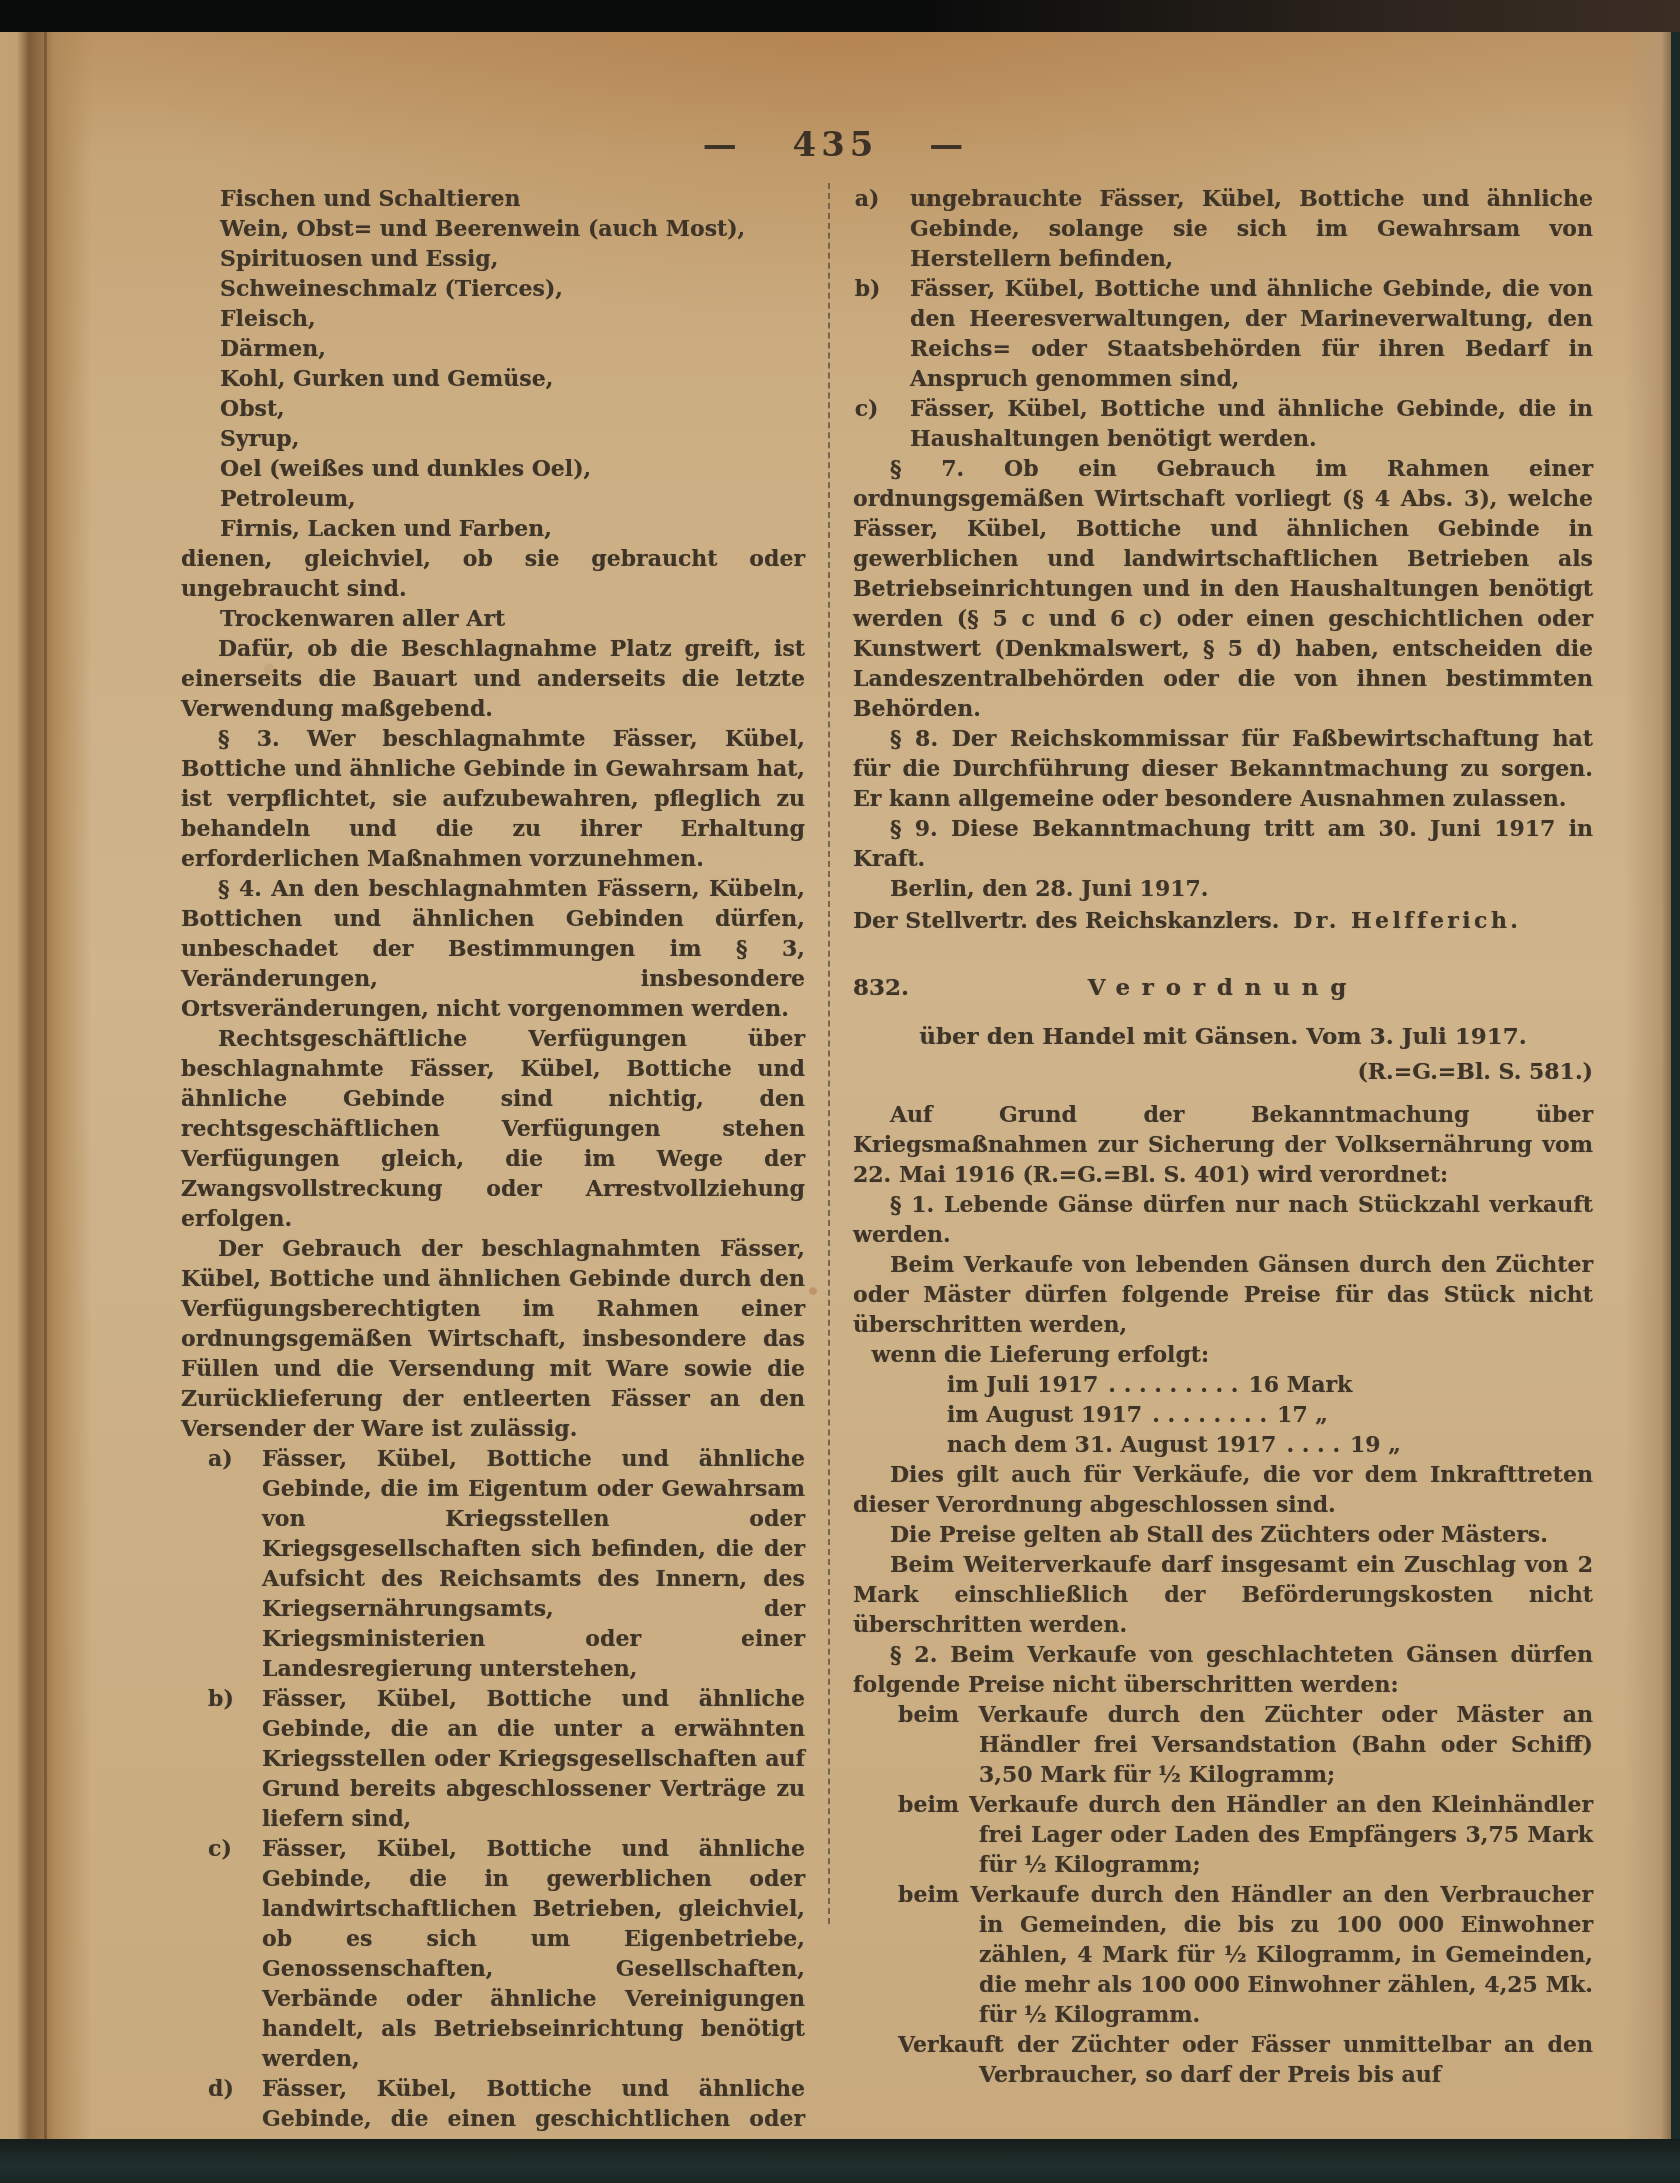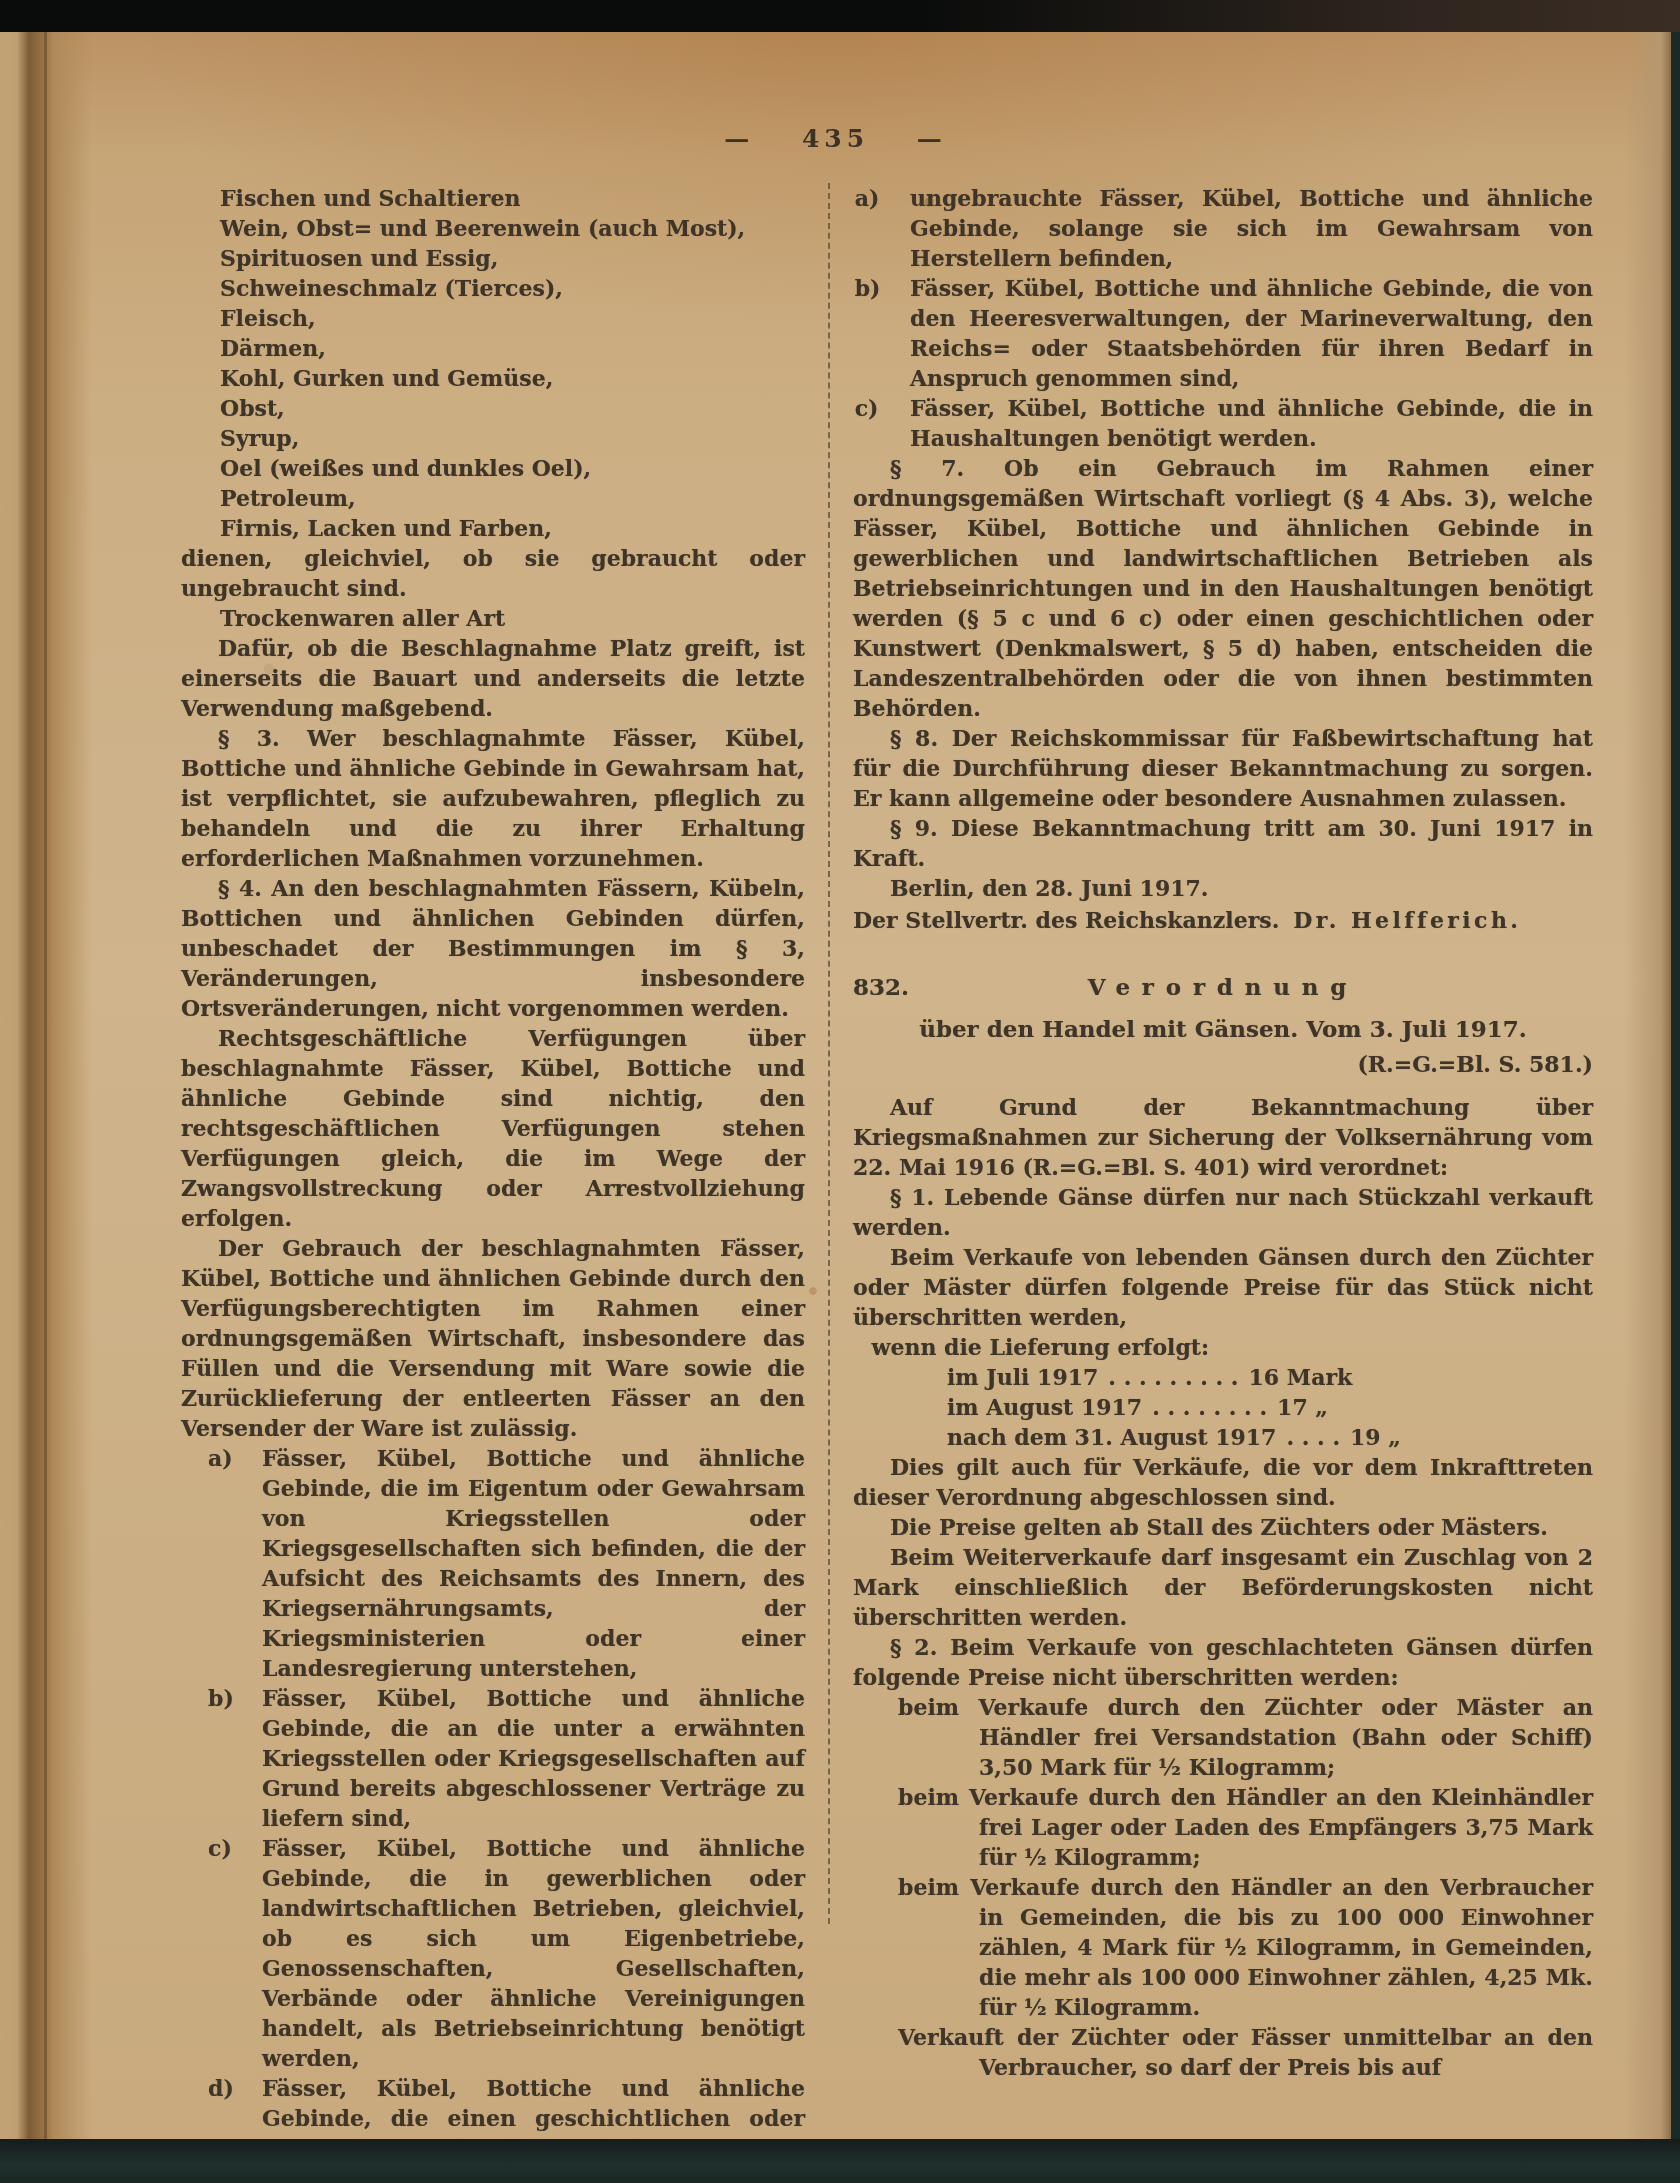--- a/index.html
+++ b/index.html
@@ -16,42 +16,42 @@
           radial-gradient(circle at 813px 1261px, rgba(150,60,20,.25) 0 3.4px, rgba(0,0,0,0) 4.2px),
           radial-gradient(circle at 929px 172px, rgba(90,60,20,.30) 0 4.2px, rgba(0,0,0,0) 5px),
           radial-gradient(1008px 420px at 50% 0%, rgba(160,95,35,.28), rgba(0,0,0,0) 70%),
           linear-gradient(to bottom,#bb9263 0%,#c6a577 6%,#ccae83 18%,#cfb48c 45%,#cbae83 75%,#c8aa7e 100%);}
   .gutter{position:absolute;left:0;top:0;width:101px;height:100%;
           background:linear-gradient(to right,#c2a376 0px,#bfa073 17px,#7c5c38 29px,#9a7448 44px,#b08a58 54px,rgba(176,138,88,0) 92px);}
   .gutter-crease{position:absolute;left:44px;top:0;width:3.4px;height:100%;background:rgba(60,40,18,.35);}
   .right-edge{position:absolute;right:0;top:0;width:49px;height:100%;
           background:linear-gradient(to left,#8a6f4c 0px,#b69770 10px,rgba(182,151,112,0) 47px);}
   .page-header{position:absolute;left:0;top:94px;width:100%;text-align:center;
-               font-size:25px;font-weight:bold;color:#3c3226;letter-spacing:5px;word-spacing:34px;}
+               font-size:34px;font-weight:bold;color:#3c3226;letter-spacing:5px;word-spacing:34px;}
   .col-divider{position:absolute;left:828px;top:153px;height:1741px;width:0;
                border-left:2.5px dashed #5b4e3c;opacity:.75;}
   .columns{position:absolute;left:181px;top:153px;width:1412px;display:flex;gap:48px;}
   .col{color:#3e3427;font-size:22px;line-height:30px;font-weight:bold;
        text-shadow:0 0 0.8px rgba(62,52,39,.45);}
   .col.left{width:624px;}
   .col.right{width:740px;}
   .block{margin:0;}
   .list{padding-left:39px;}
   .flush{text-align:justify;}
   .para{text-indent:37px;text-align:justify;}
   .letter{position:relative;text-align:justify;}
   .col.left .letter{padding-left:81px;}
   .col.left .letter .lt{position:absolute;left:27px;top:0;}
   .col.right .letter{padding-left:57px;}
   .col.right .letter .lt{position:absolute;left:1.7px;top:0;}
   .hang{padding-left:126px;text-indent:-81px;text-align:justify;}
   .lead{padding-left:18.5px;}
   .price{display:flex;padding-left:94px;white-space:nowrap;}
   .price .pd{padding:0 10px;}
-  .subtitle{text-align:center;font-size:23px;margin-top:12px;}
+  .subtitle{text-align:center;font-size:23px;margin-top:19px;}
   .rgbl{text-align:right;margin:5px 0 13.4px 0;}
   .ord-title{position:relative;text-align:center;letter-spacing:11.8px;margin-top:37px;font-size:23px;}
   .ord-title .num{position:absolute;left:0;letter-spacing:0;}
   .signature{display:flex;gap:14px;margin:1.7px 0 8.4px 0;}
   .signature .signer{letter-spacing:3.4px;}
 </style>
 </head>
 <body>
 
 <div class="scan">

